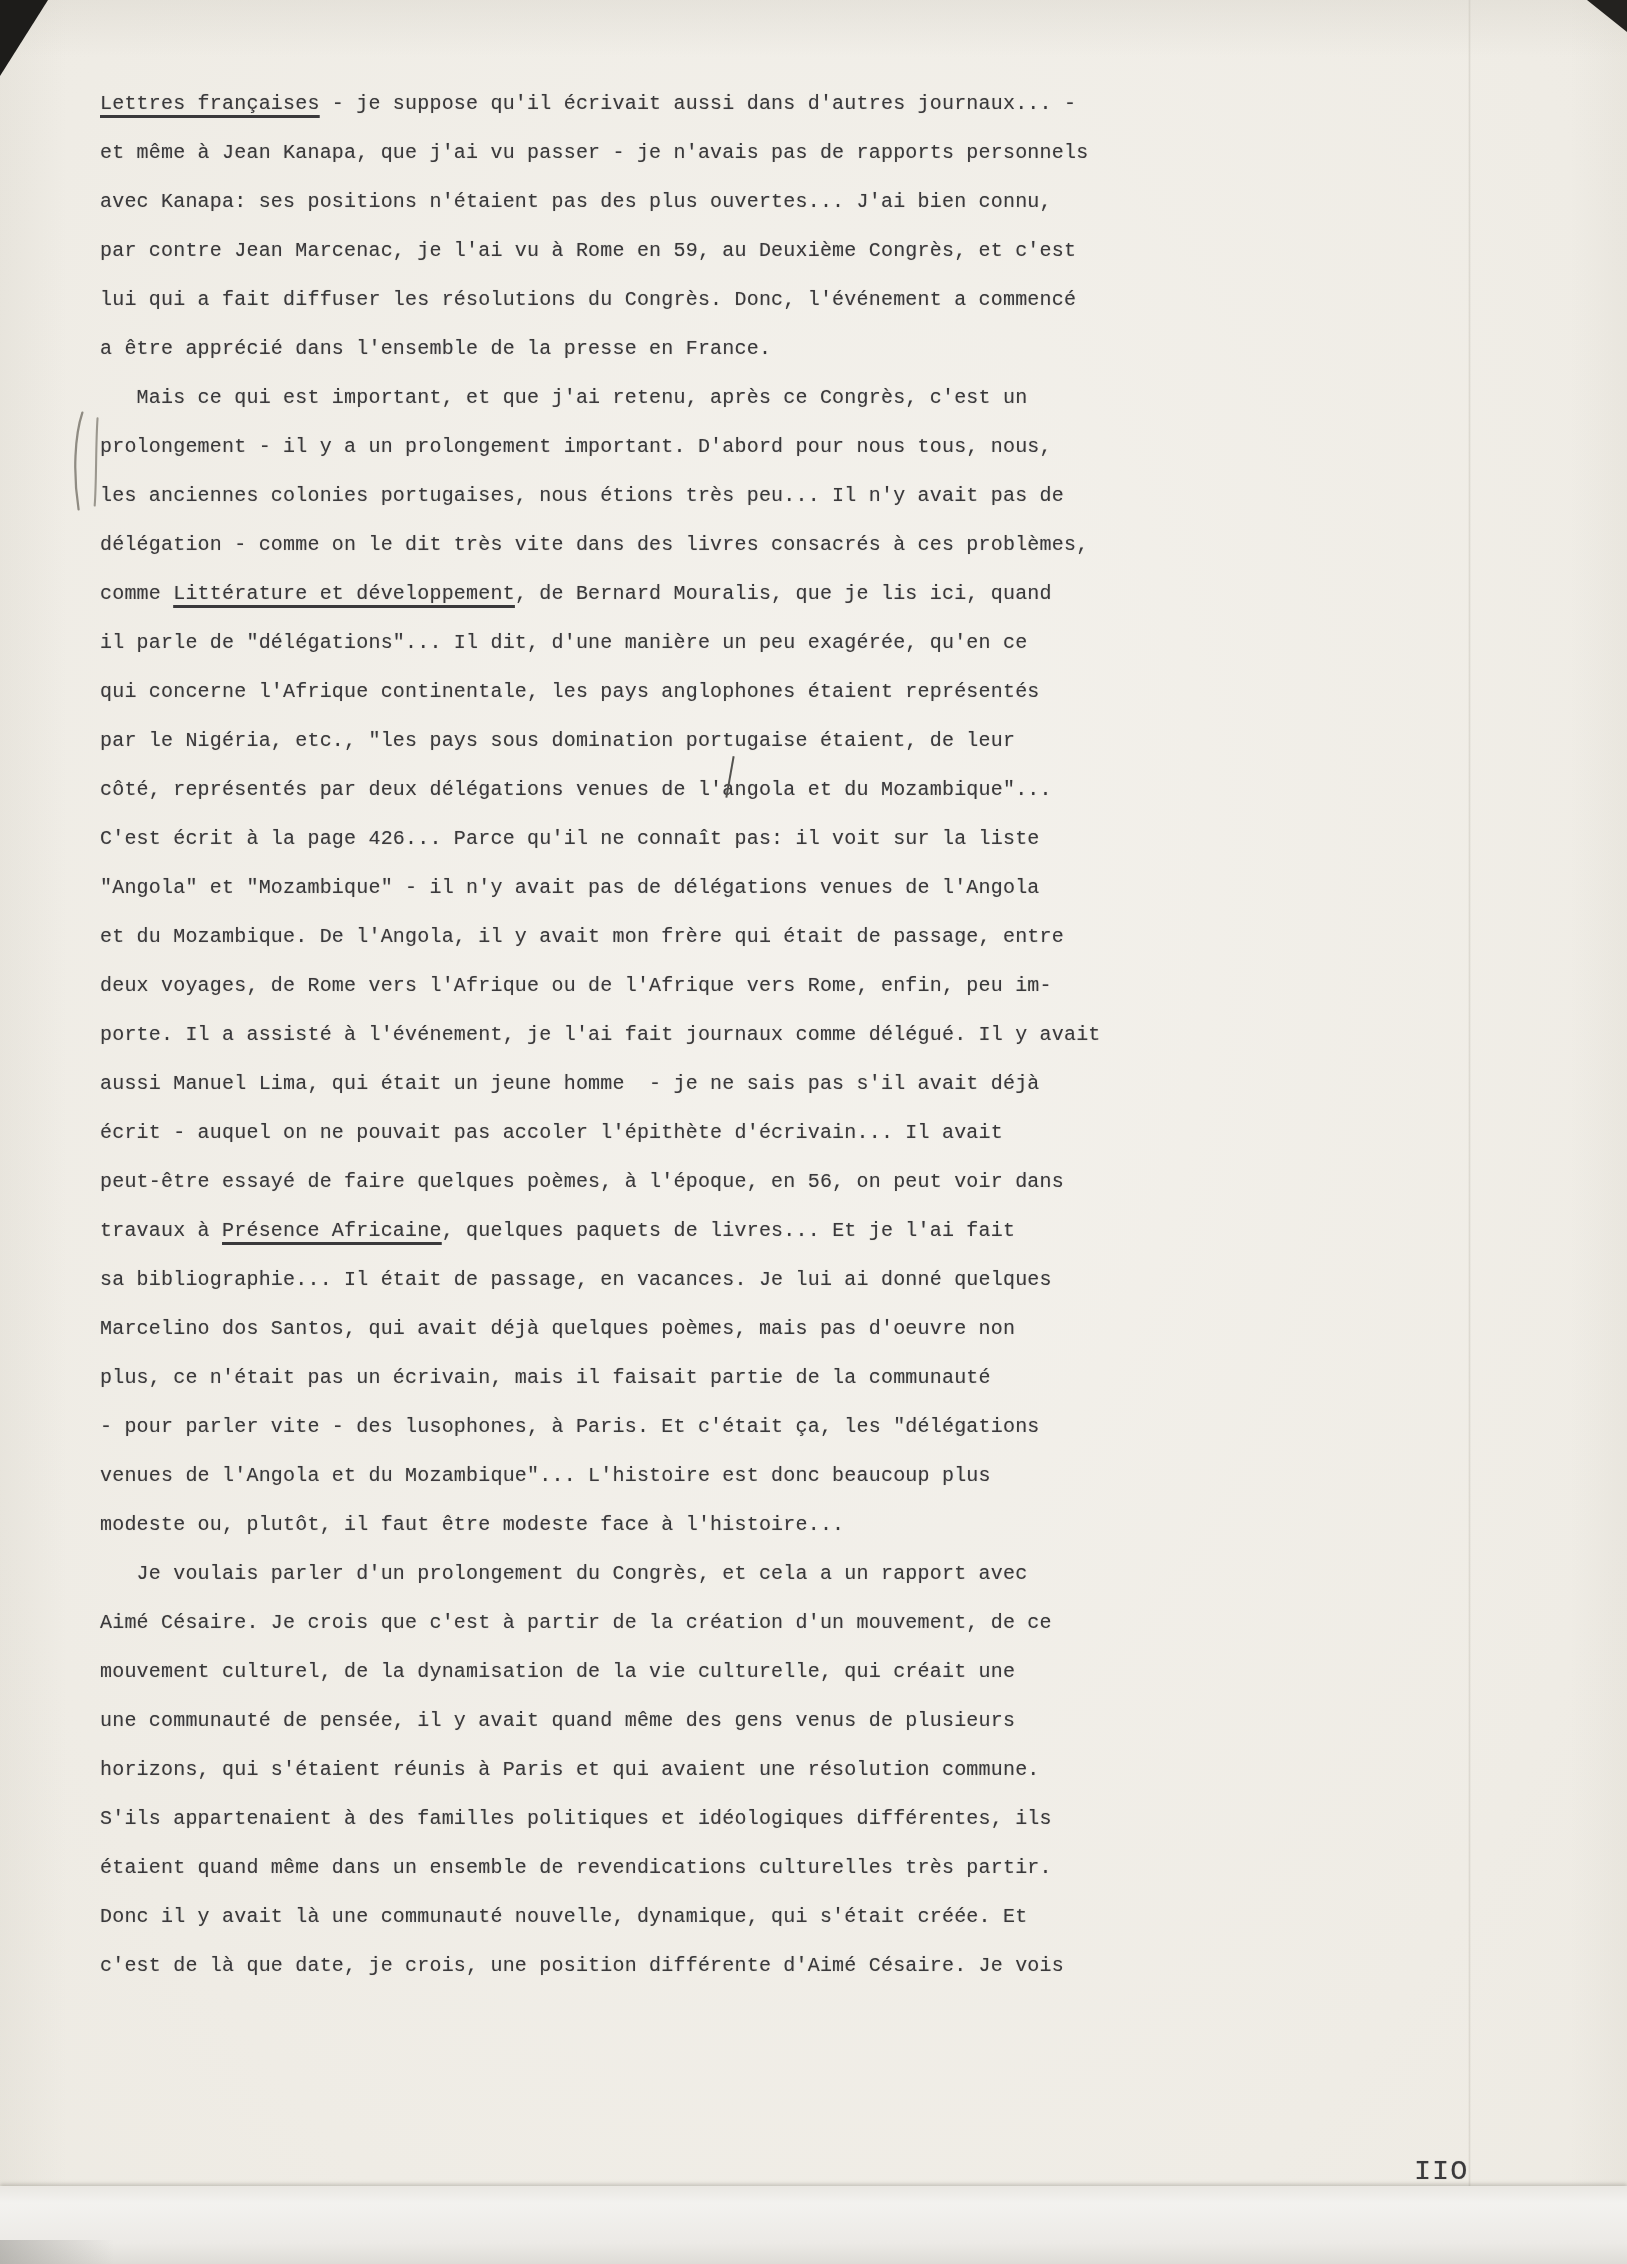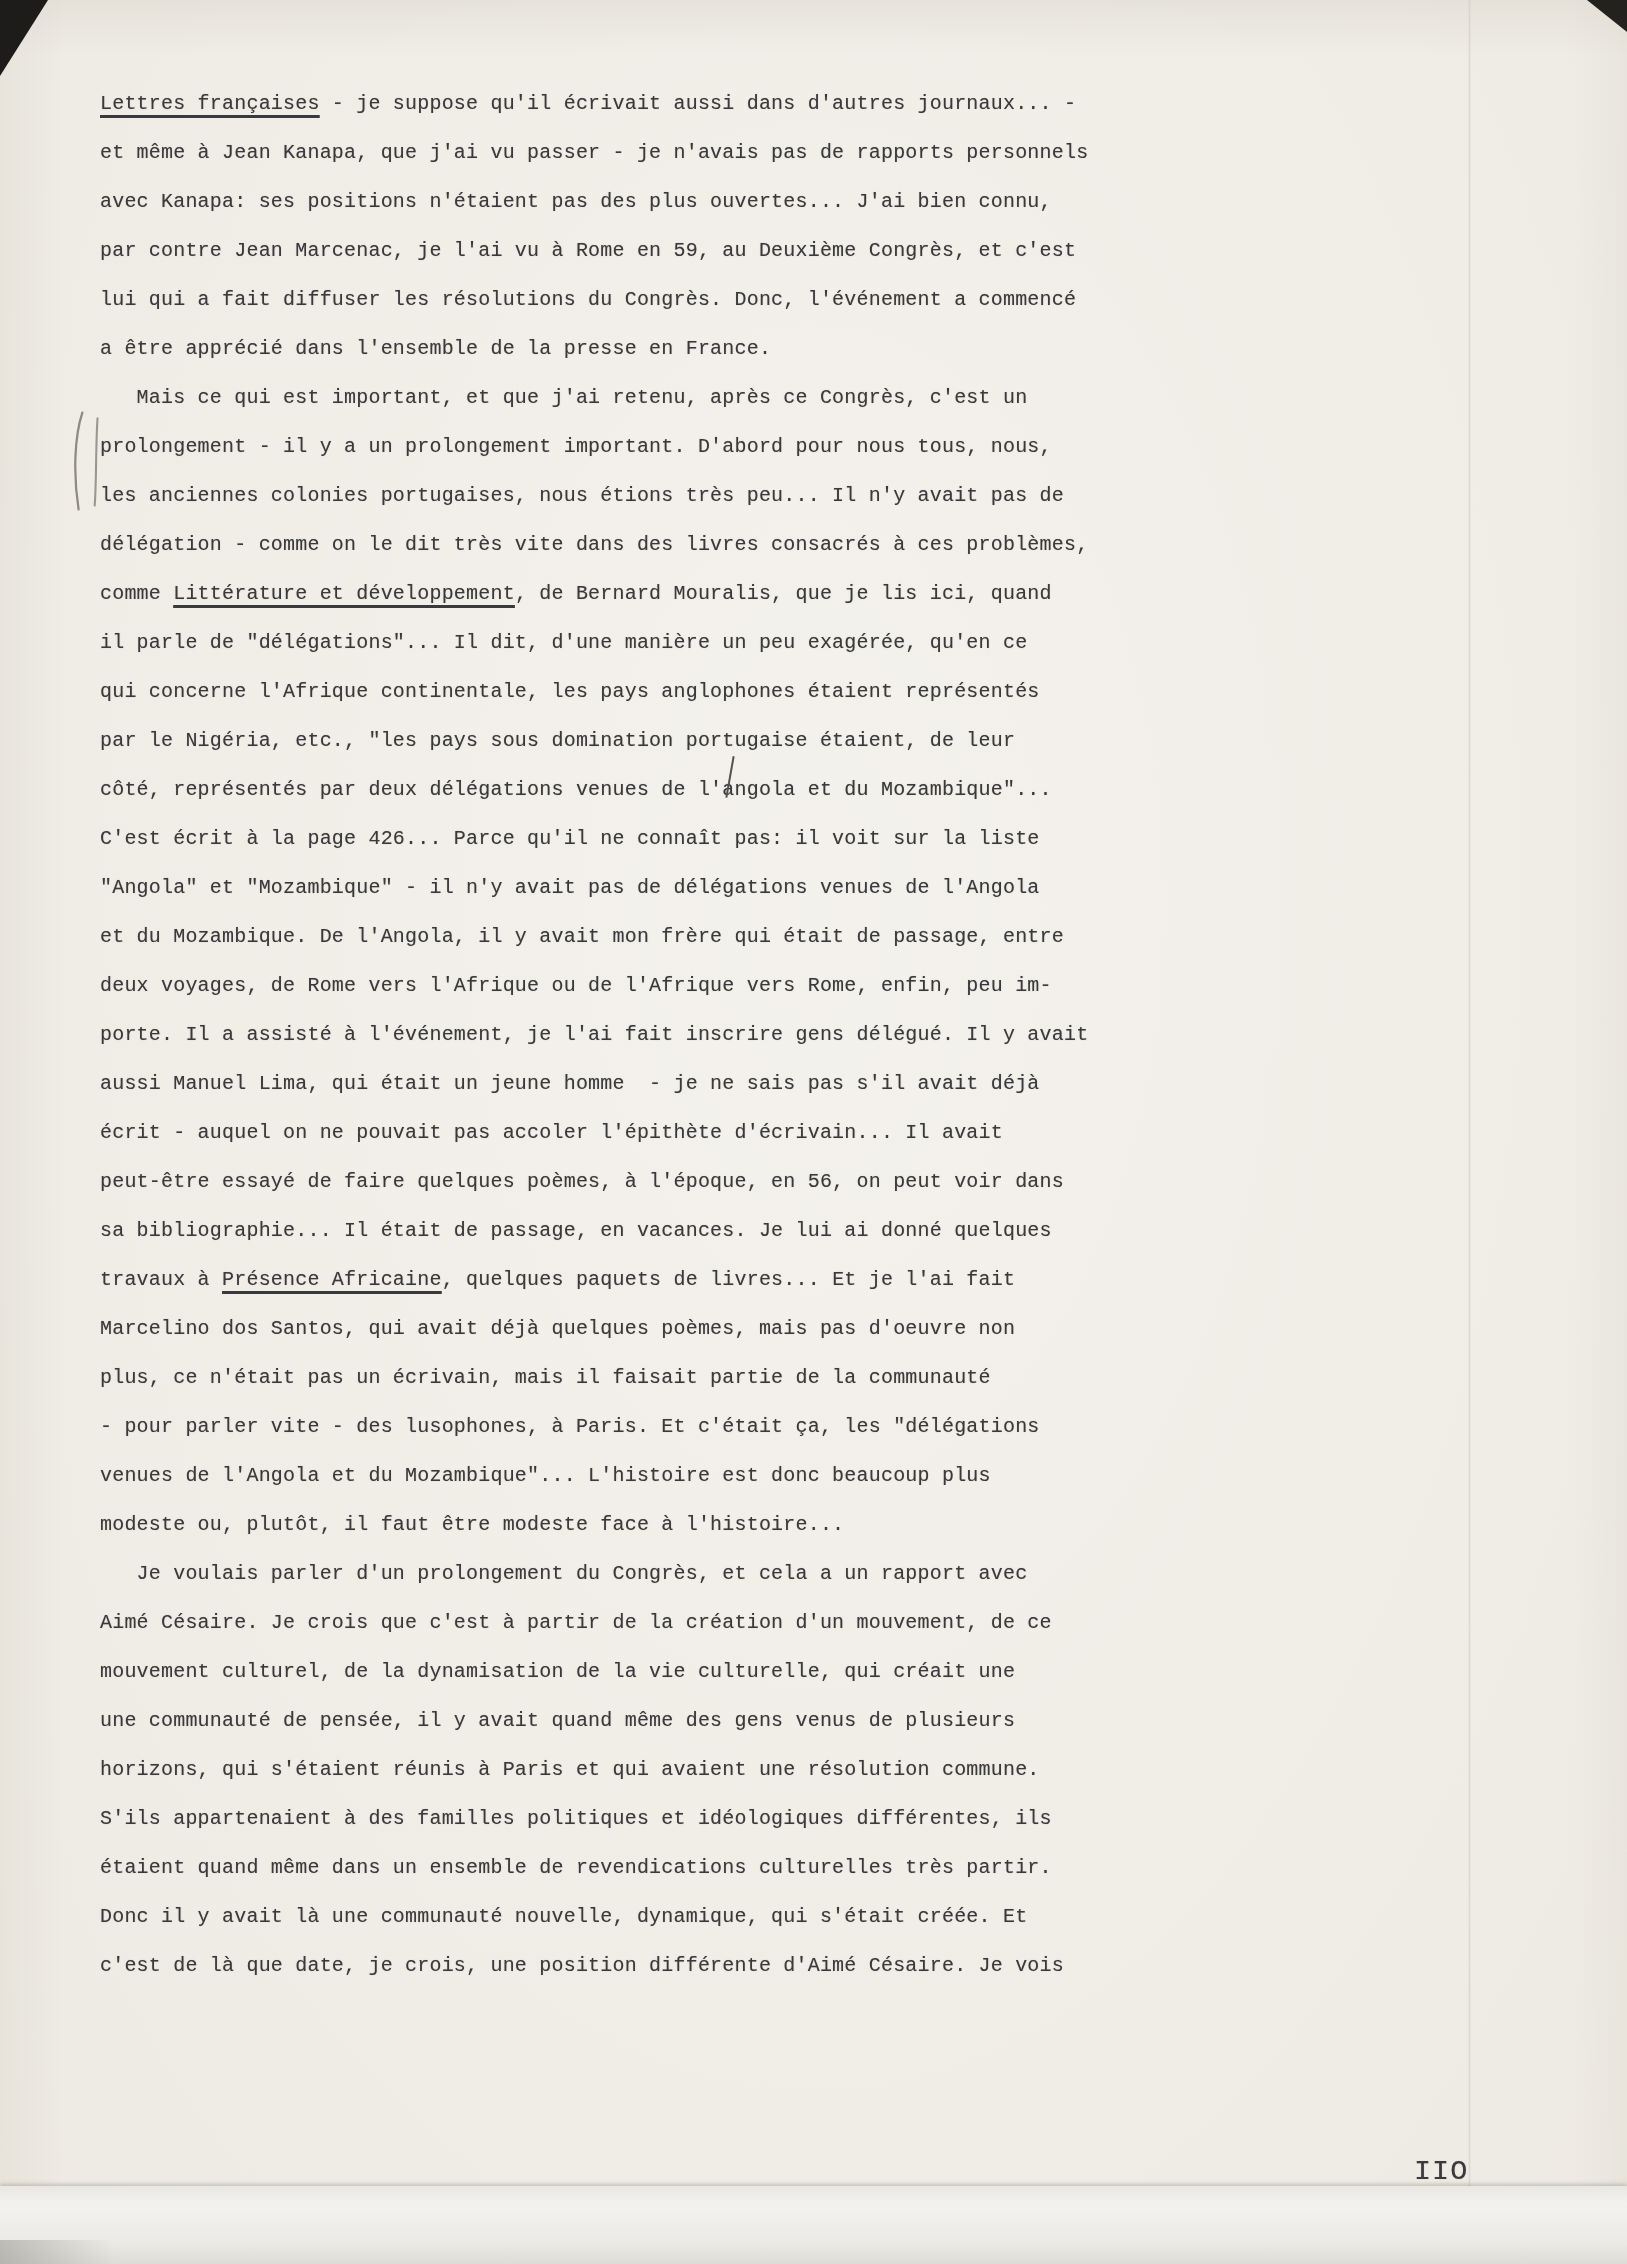--- a/index.html
+++ b/index.html
@@ -118,26 +118,26 @@
       <div class="line"><span>délégation - comme on le dit très vite dans des livres consacrés à ces problèmes,</span></div>
       <div class="line"><span>comme </span><span class="u">Littérature et développement</span><span>, de Bernard Mouralis, que je lis ici, quand</span></div>
       <div class="line"><span>il parle de "délégations"... Il dit, d'une manière un peu exagérée, qu'en ce</span></div>
       <div class="line"><span>qui concerne l'Afrique continentale, les pays anglophones étaient représentés</span></div>
       <div class="line"><span>par le Nigéria, etc., "les pays sous domination portugaise étaient, de leur</span></div>
       <div class="line"><span>côté, représentés par deux délégations venues de l'</span><span class="slash-mark">a</span><span>ngola et du Mozambique"...</span></div>
       <div class="line"><span>C'est écrit à la page 426... Parce qu'il ne connaît pas: il voit sur la liste</span></div>
       <div class="line"><span>"Angola" et "Mozambique" - il n'y avait pas de délégations venues de l'Angola</span></div>
       <div class="line"><span>et du Mozambique. De l'Angola, il y avait mon frère qui était de passage, entre</span></div>
       <div class="line"><span>deux voyages, de Rome vers l'Afrique ou de l'Afrique vers Rome, enfin, peu im-</span></div>
-      <div class="line"><span>porte. Il a assisté à l'événement, je l'ai fait inscrire gens délégué. Il y avait</span></div>
+      <div class="line"><span>porte. Il a assisté à l'événement, je l'ai fait journaux comme délégué. Il y avait</span></div>
       <div class="line"><span>aussi Manuel Lima, qui était un jeune homme  - je ne sais pas s'il avait déjà</span></div>
       <div class="line"><span>écrit - auquel on ne pouvait pas accoler l'épithète d'écrivain... Il avait</span></div>
       <div class="line"><span>peut-être essayé de faire quelques poèmes, à l'époque, en 56, on peut voir dans</span></div>
+      <div class="line"><span>travaux à </span><span class="u">Présence Africaine</span><span>, quelques paquets de livres... Et je l'ai fait</span></div>
       <div class="line"><span>sa bibliographie... Il était de passage, en vacances. Je lui ai donné quelques</span></div>
-      <div class="line"><span>travaux à </span><span class="u">Présence Africaine</span><span>, quelques paquets de livres... Et je l'ai fait</span></div>
       <div class="line"><span>Marcelino dos Santos, qui avait déjà quelques poèmes, mais pas d'oeuvre non</span></div>
       <div class="line"><span>plus, ce n'était pas un écrivain, mais il faisait partie de la communauté</span></div>
       <div class="line"><span>- pour parler vite - des lusophones, à Paris. Et c'était ça, les "délégations</span></div>
       <div class="line"><span>venues de l'Angola et du Mozambique"... L'histoire est donc beaucoup plus</span></div>
       <div class="line"><span>modeste ou, plutôt, il faut être modeste face à l'histoire...</span></div>
       <div class="line"><span>   Je voulais parler d'un prolongement du Congrès, et cela a un rapport avec</span></div>
       <div class="line"><span>Aimé Césaire. Je crois que c'est à partir de la création d'un mouvement, de ce</span></div>
       <div class="line"><span>mouvement culturel, de la dynamisation de la vie culturelle, qui créait une</span></div>
       <div class="line"><span>une communauté de pensée, il y avait quand même des gens venus de plusieurs</span></div>
       <div class="line"><span>horizons, qui s'étaient réunis à Paris et qui avaient une résolution commune.</span></div>

